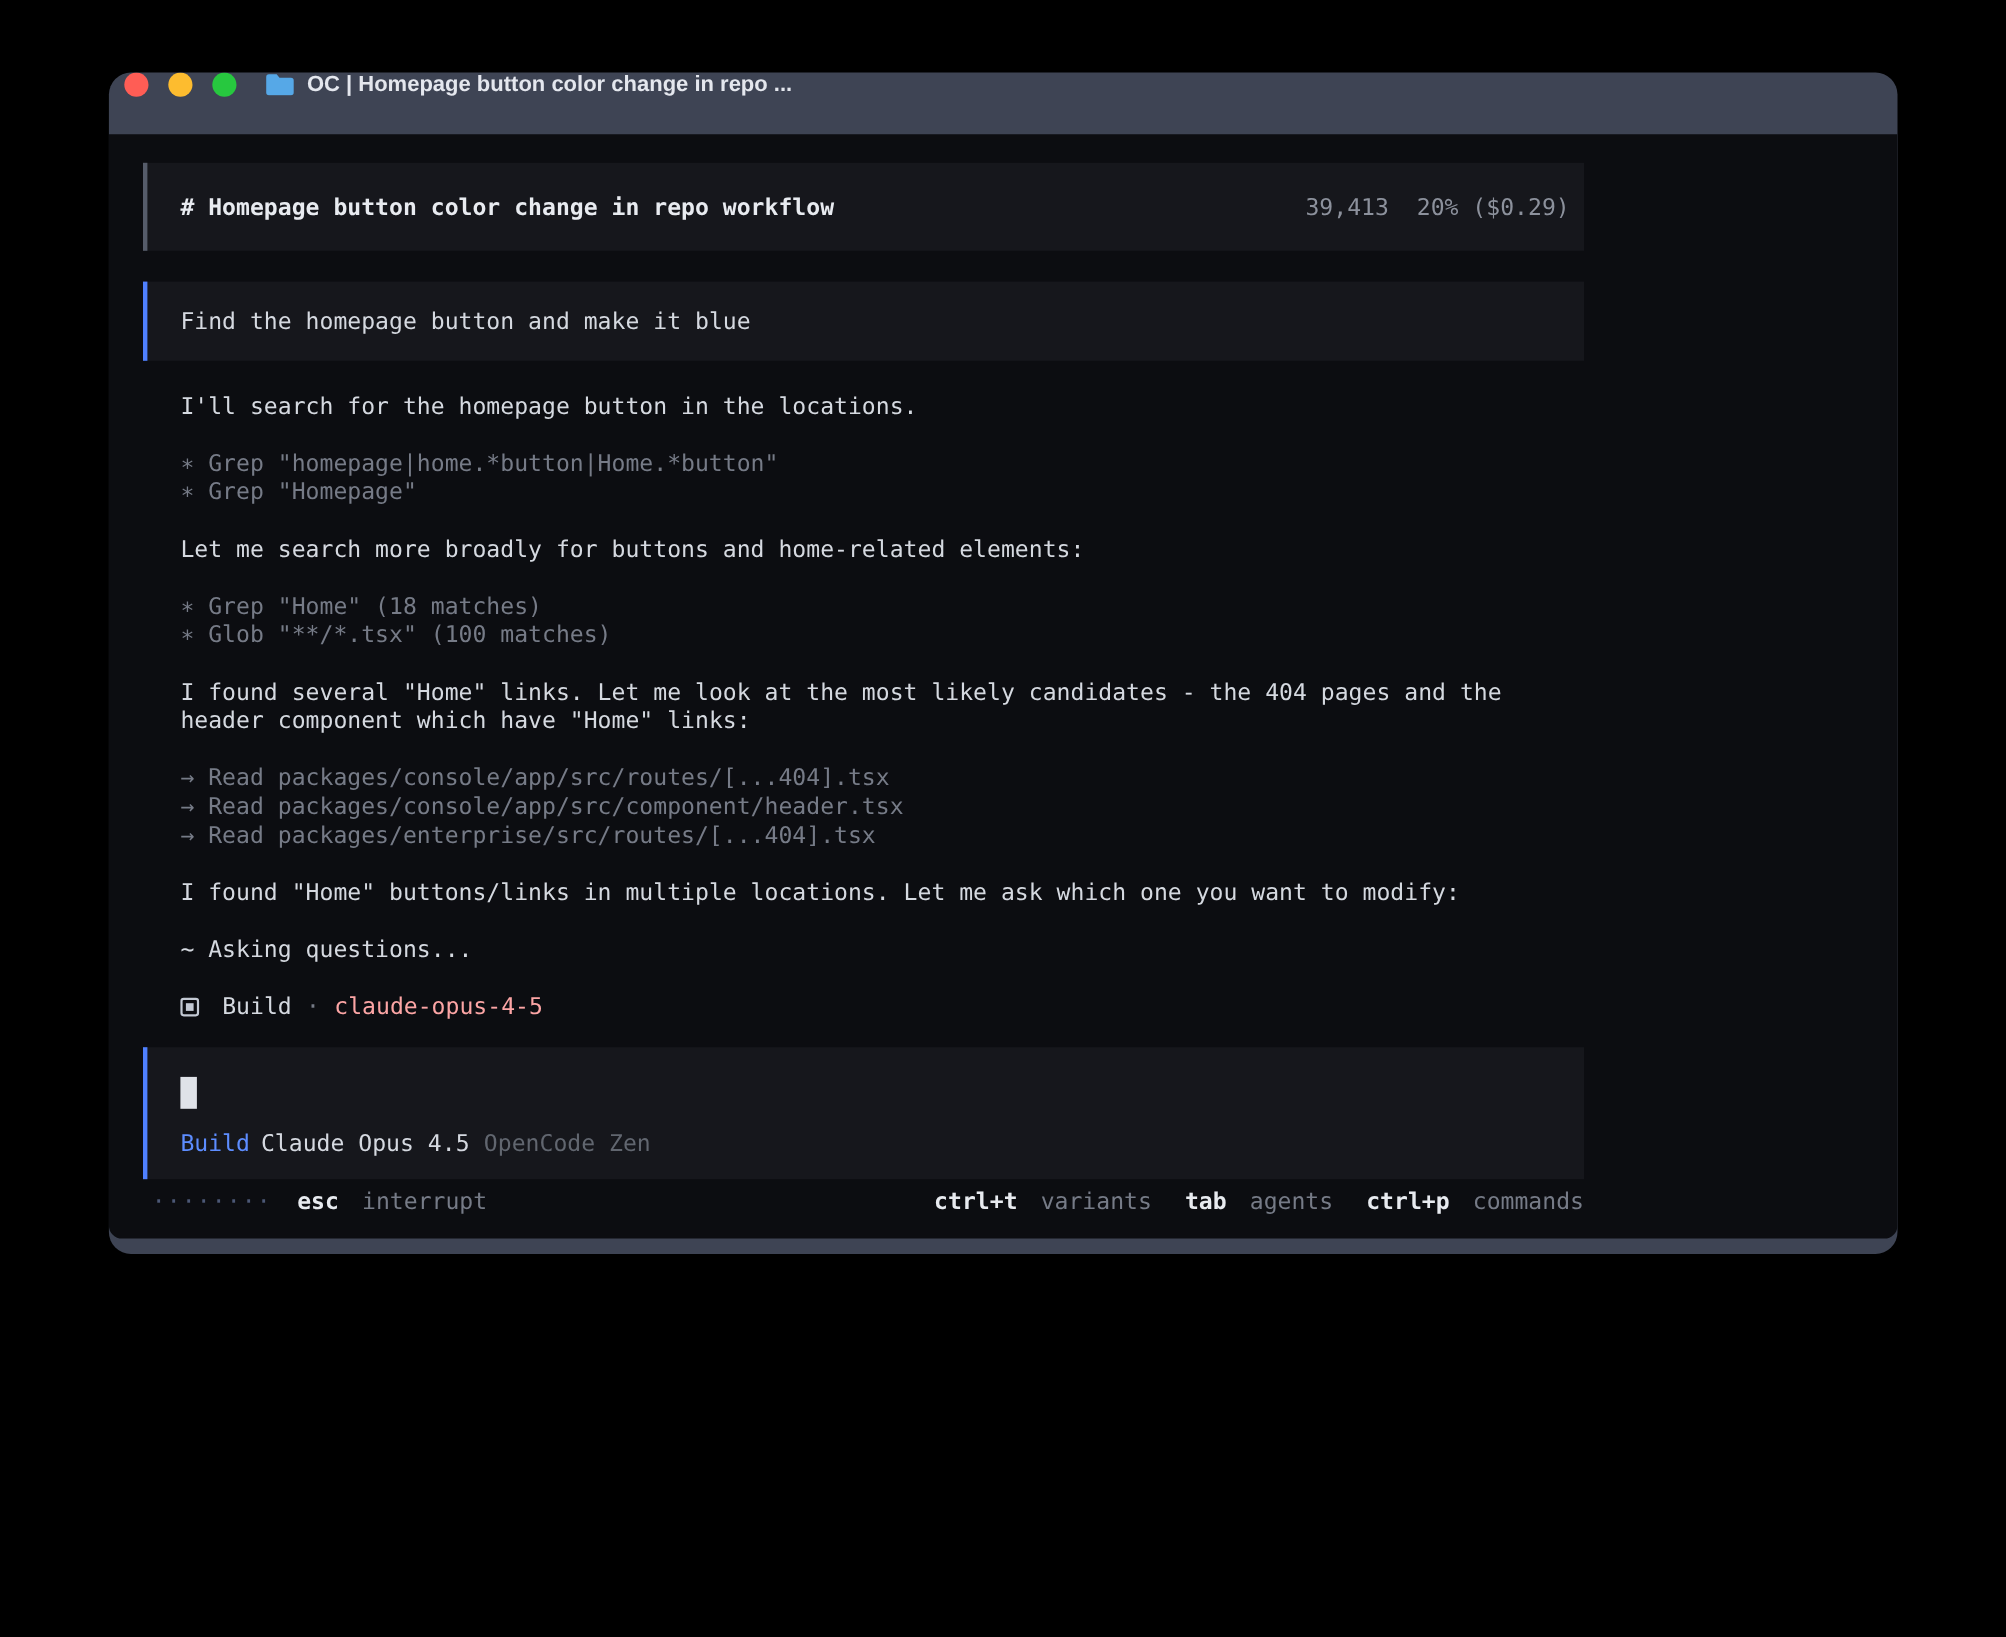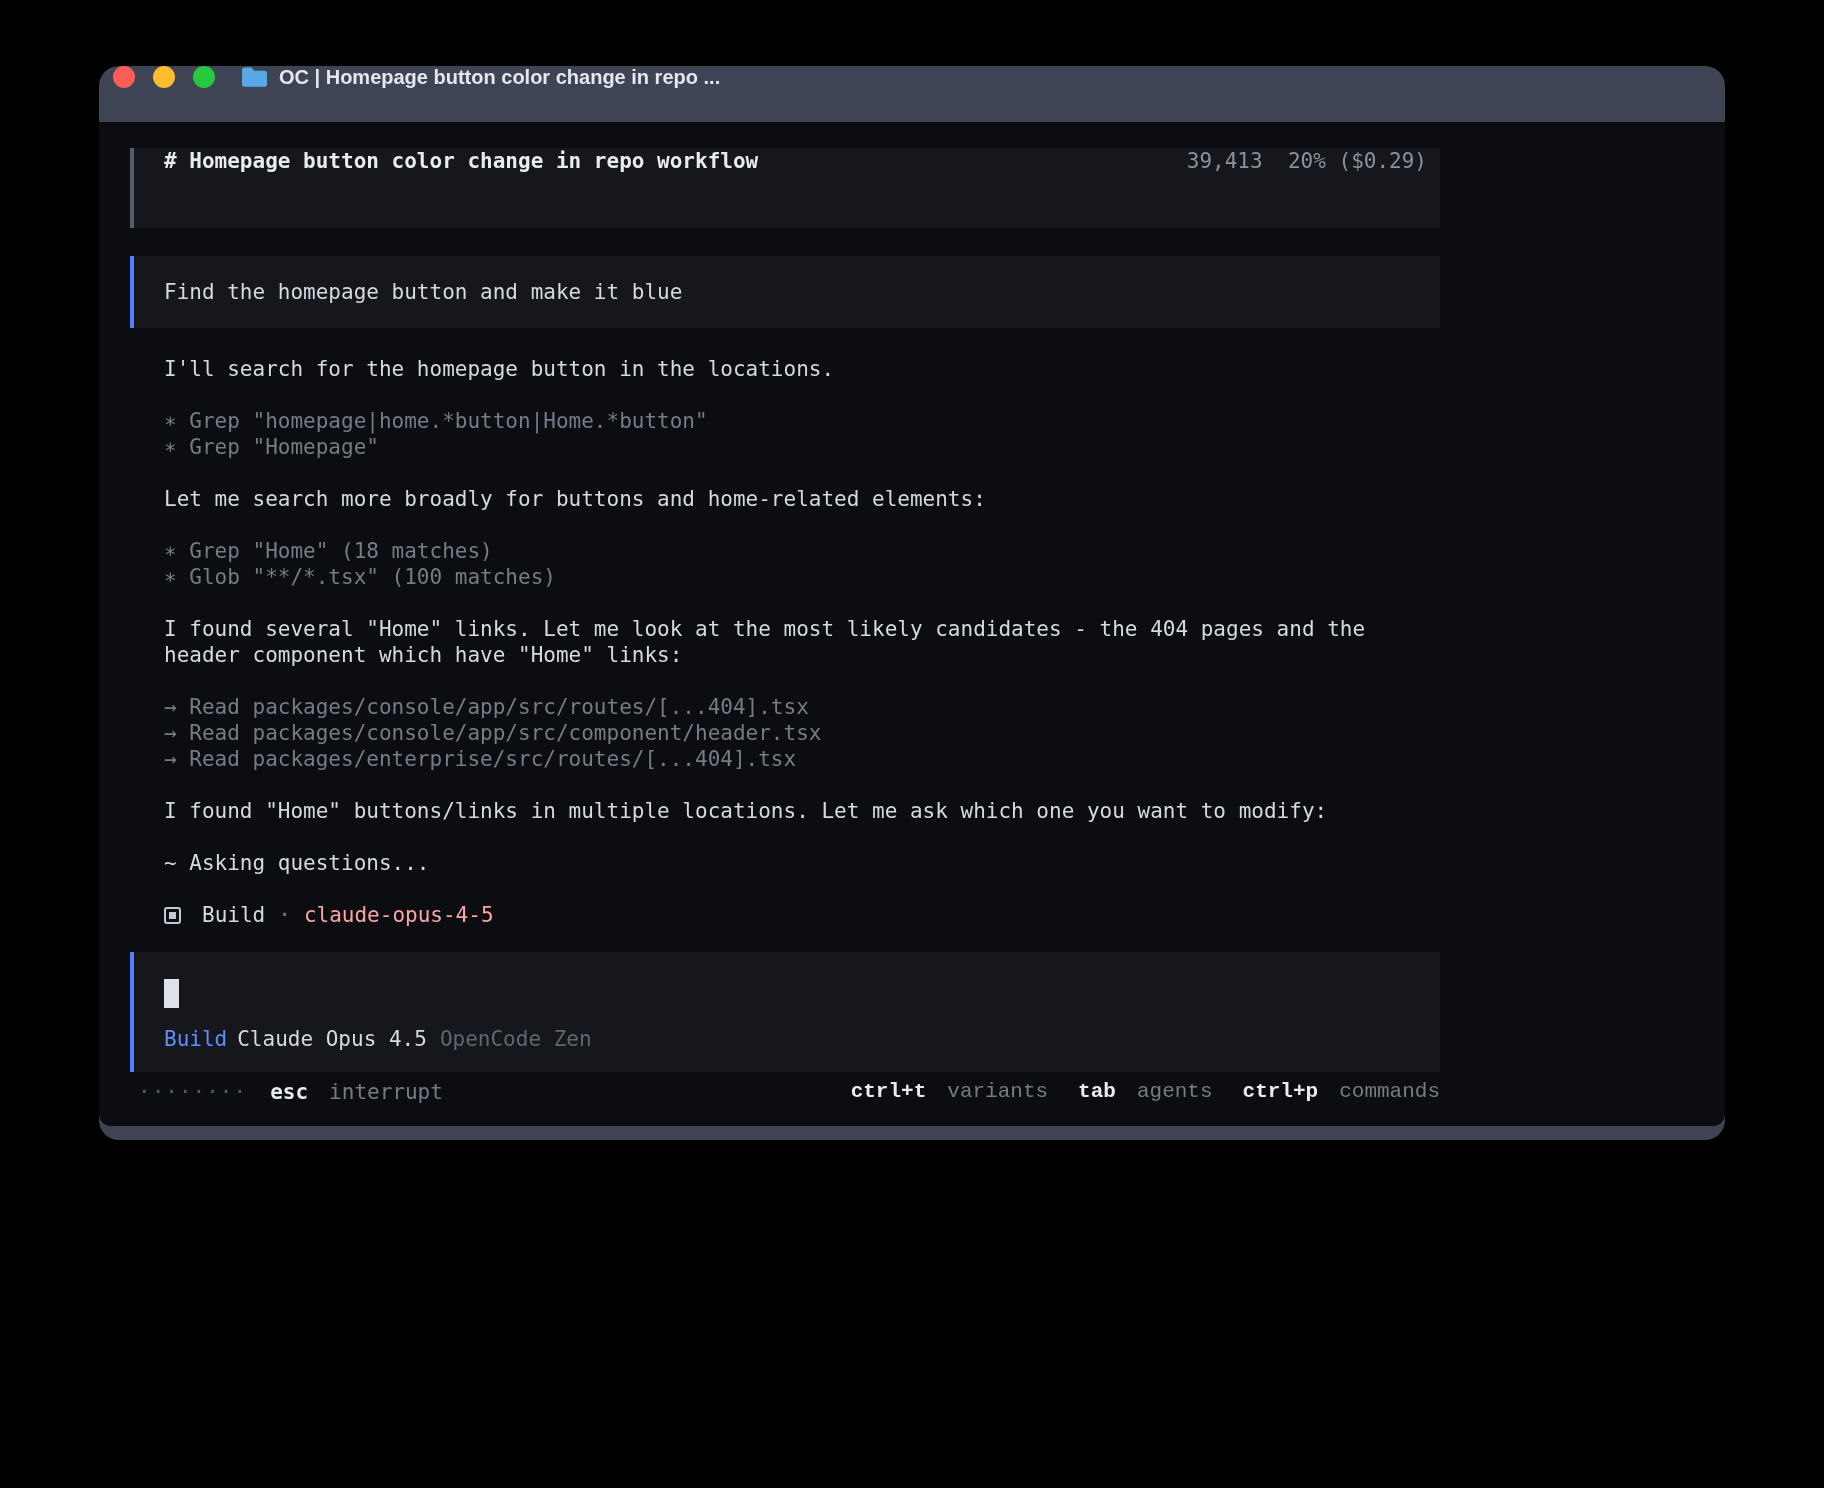--- a/index.html
+++ b/index.html
@@ -35,21 +35,21 @@
     background:#0c0d11; border-radius:0 0 12px 12px; overflow:hidden;
     font-size:21px; line-height:26px; color:#d5d9e0;
   }
   .content{ padding-left:31px; }
 
   .block{
     width:1310px; background:#16171c; border-left:4px solid #4f80ff;
   }
   .header-block{
     margin-top:26px; height:80px; border-left-color:#565c6a;
-    display:flex; justify-content:space-between;
+    display:flex; align-items:center; justify-content:space-between;
     padding:0 13px 0 30px;
   }
   .hdr-title{ color:#e8ebf0; font-weight:bold; }
   .hdr-stats{ color:#8c919c; }
 
   .user-block{
     margin-top:28px; height:72px; display:flex; align-items:center;
     padding-left:30px; color:#d5d9e0;
   }
 
@@ -84,21 +84,21 @@
 
   .statusbar{
     position:absolute; left:31px; bottom:21px; width:1310px;
     display:flex; justify-content:space-between; align-items:center; height:26px;
   }
   .sb-left{ display:flex; align-items:center; padding-left:8px; }
   .spinner{ color:#4c5876; letter-spacing:1px; }
   .key{ color:#e8ebf0; font-weight:bold; }
   .sb-label{ color:#767b87; margin-left:21px; }
   .esc-group{ margin-left:23px; display:flex; }
-  .sb-right{ display:flex;font-family:Liberation Mono, monospace; }
+  .sb-right{ display:flex; }
   .hint{ margin-left:30px; display:flex; }
 </style>
 </head>
 <body>
 
 <div class="window">
   <div class="titlebar">
     <div class="lights">
       <span class="light red"></span>
       <span class="light yellow"></span>

